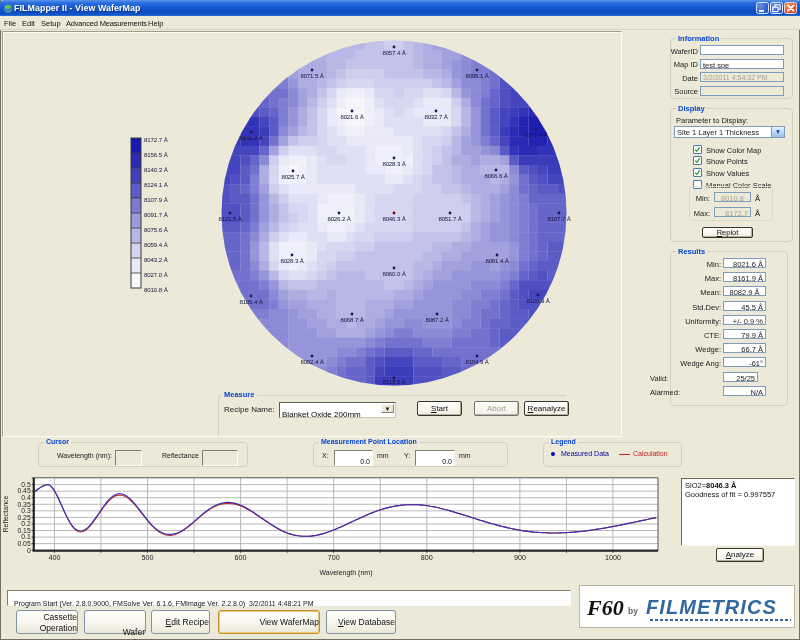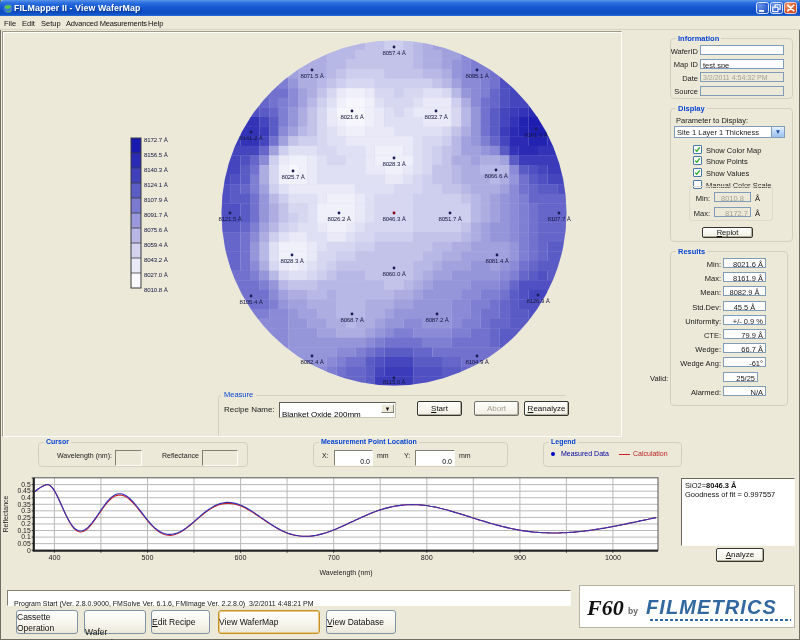--- a/index.html
+++ b/index.html
@@ -21,21 +21,21 @@
 .fld{position:absolute;background:#fff;border:1px solid #7f9db9;font-size:7.5px;color:#222;padding:1px 2px;white-space:nowrap;overflow:hidden}
 .dis{background:#ece9d8;color:#a5a294}
 .sunk{position:absolute;background:#fff;border:1px solid;border-color:#808074 #fdfdf8 #fdfdf8 #808074;font-size:7.5px;padding:7px 2px;white-space:nowrap}
 .cb{position:absolute;width:9px;height:9px;background:#fff;border:1px solid #4a78a8;border-radius:1px}
 .cb svg{display:block}
 .cb svg{position:absolute;left:0;top:0}
 .btn{position:absolute;background:linear-gradient(180deg,#fefefc,#f1efe4);border:1px solid #73726a;border-radius:2px;
  text-align:center;font-size:8px;color:#111;box-shadow:inset -1px -1px 0 #b8b5a5, inset 1px 1px 0 #fff}
 .btn.def{border-color:#35352e;box-shadow:inset -1px -1px 0 #b0ad9d, inset 1px 1px 0 #fff}
 .bigbtn{position:absolute;background:linear-gradient(180deg,#fefefc 0%,#f6f4ec 60%,#ebe8da 100%);
- border:1px solid #7e94a5;border-radius:3px;text-align:left;font-size:8.5px;color:#111}
+ border:1px solid #7e94a5;border-radius:3px;text-align:right;font-size:8.5px;color:#111}
 u{text-decoration:underline}
 </style></head><body>
 <div class="win"></div>
 
 <div class="tb">
     <span class="ttl">FILMapper II - View WaferMap</span>
   </div>
 <svg class="abs" style="left:3px;top:3px" width="11" height="11">
     <circle cx="5" cy="5.5" r="4.6" fill="#3a7ad0"></circle>
     <path d="M1.5 3.5 Q5 1 8.5 3.2 Q7 6.5 4 6 Q2 5.5 1.5 3.5Z" fill="#5ec44e"></path>
@@ -797,21 +797,21 @@
 <text x="144" y="186.6" font-size="6.1" letter-spacing="-0.1" fill="#16163f" font-family="Liberation Sans, sans-serif">8124.1 Å</text>
 <text x="144" y="201.6" font-size="6.1" letter-spacing="-0.1" fill="#16163f" font-family="Liberation Sans, sans-serif">8107.9 Å</text>
 <text x="144" y="216.6" font-size="6.1" letter-spacing="-0.1" fill="#16163f" font-family="Liberation Sans, sans-serif">8091.7 Å</text>
 <text x="144" y="231.6" font-size="6.1" letter-spacing="-0.1" fill="#16163f" font-family="Liberation Sans, sans-serif">8075.6 Å</text>
 <text x="144" y="246.6" font-size="6.1" letter-spacing="-0.1" fill="#16163f" font-family="Liberation Sans, sans-serif">8059.4 Å</text>
 <text x="144" y="261.6" font-size="6.1" letter-spacing="-0.1" fill="#16163f" font-family="Liberation Sans, sans-serif">8043.2 Å</text>
 <text x="144" y="276.6" font-size="6.1" letter-spacing="-0.1" fill="#16163f" font-family="Liberation Sans, sans-serif">8027.0 Å</text>
 <text x="144" y="291.6" font-size="6.1" letter-spacing="-0.1" fill="#16163f" font-family="Liberation Sans, sans-serif">8010.8 Å</text>
 </svg>
 <div class="abs" style="left:218px;top:395px;width:348px;height:41px;border-top:1px solid #d3d0c0;border-left:1px solid #d3d0c0;border-radius:4px 0 0 0"></div>
-<div class="abs" style="left:221px;top:390px;background:#ece9d8;padding:0 3px;color:#0845d2;font-weight:normal;font-size:7.5px">Measure</div>
+<div class="abs" style="left:221px;top:390px;background:#ece9d8;padding:0 3px;color:#0845d2;font-weight:bold;font-size:7.5px">Measure</div>
 <div class="lbl" style="left:224px;top:405px;font-size:8px">Recipe Name:</div>
 <div class="sunk" style="left:279px;top:402px;width:117px;height:13px;font-size:8px;border-color:#5f5e54 #c8c5b5 #c8c5b5 #5f5e54">Blanket Oxide 200mm<span style="position:absolute;right:1px;top:1px;width:13px;height:9px;background:#ece9d8;border:1px solid;border-color:#fdfdf8 #808074 #808074 #fdfdf8;text-align:center;font-size:6px;line-height:8px;color:#111">▼</span></div>
 <div class="btn def" style="left:417px;top:401px;width:45px;height:15px;line-height:13px"><u>S</u>tart</div>
 <div class="btn" style="left:474px;top:401px;width:45px;height:15px;line-height:13px;color:#a2a092">Abort</div>
 <div class="btn def" style="left:524px;top:401px;width:45px;height:15px;line-height:13px"><u>R</u>eanalyze</div>
 <div class="gb" style="left:670px;top:38px;width:123px;height:61px">
     <div class="cap">Information</div>
   </div>
 <div class="lbl" style="left:650px;top:46.5px;width:48px;text-align:right">WaferID</div>
 <div class="lbl" style="left:650px;top:60px;width:48px;text-align:right">Map ID</div>
@@ -857,32 +857,32 @@
 <div class="gb" style="left:670px;top:251px;width:118px;height:155px">
     <div class="cap">Results</div>
   </div>
 <div class="lbl" style="left:650px;top:260.0px;width:71px;text-align:right">Min:</div>
 <div class="fld" style="left:723px;top:258.0px;width:43px;height:10px;text-align:right">8021.6 Å</div>
 <div class="lbl" style="left:650px;top:274.2px;width:71px;text-align:right">Max:</div>
 <div class="fld" style="left:723px;top:272.2px;width:43px;height:10px;text-align:right">8161.9 Å</div>
 <div class="lbl" style="left:650px;top:288.4px;width:71px;text-align:right">Mean:</div>
 <div class="fld" style="left:723px;top:286.4px;width:43px;height:10px;text-align:center">8082.9 Å</div>
 <div class="lbl" style="left:650px;top:302.6px;width:71px;text-align:right">Std.Dev:</div>
-<div class="fld" style="left:723px;top:300.6px;width:43px;height:10px;text-align:center">45.5 Å</div>
+<div class="fld" style="left:723px;top:300.6px;width:43px;height:10px;text-align:right">45.5 Å</div>
 <div class="lbl" style="left:650px;top:316.8px;width:71px;text-align:right">Uniformity:</div>
 <div class="fld" style="left:723px;top:314.8px;width:43px;height:10px;text-align:right">+/- 0.9 %</div>
 <div class="lbl" style="left:650px;top:331.0px;width:71px;text-align:right">CTE:</div>
 <div class="fld" style="left:723px;top:329.0px;width:43px;height:10px;text-align:right">79.9 Å</div>
 <div class="lbl" style="left:650px;top:345.2px;width:71px;text-align:right">Wedge:</div>
 <div class="fld" style="left:723px;top:343.2px;width:43px;height:10px;text-align:right">66.7 Å</div>
 <div class="lbl" style="left:650px;top:359.4px;width:71px;text-align:right">Wedge Ang:</div>
 <div class="fld" style="left:723px;top:357.4px;width:43px;height:10px;text-align:right">-61°</div>
 <div class="lbl" style="left:650px;top:373.6px;width:71px;text-align:left">Valid:</div>
 <div class="fld" style="left:723px;top:371.6px;width:35px;height:10px;text-align:right">25/25</div>
-<div class="lbl" style="left:650px;top:387.8px;width:71px;text-align:right">Alarmed:</div>
+<div class="lbl" style="left:650px;top:387.8px;width:71px;text-align:left">Alarmed:</div>
 <div class="fld" style="left:723px;top:385.8px;width:43px;height:10px;text-align:right">N/A</div>
 <div class="gb" style="left:38px;top:442px;width:210px;height:25px">
     <div class="cap" style="font-size:7px">Cursor</div>
   </div>
 <div class="lbl" style="left:57px;top:452px;font-size:7px">Wavelength (nm):</div>
 <div class="sunk dis" style="left:115px;top:450px;width:27px;height:11px;background:#ece9d8"></div>
 <div class="lbl" style="left:162px;top:452px;font-size:7px">Reflectance</div>
 <div class="sunk dis" style="left:202px;top:450px;width:36px;height:11px;background:#ece9d8"></div>
 <div class="gb" style="left:313px;top:442px;width:195px;height:25px">
     <div class="cap" style="font-size:7px">Measurement Point Location</div>

